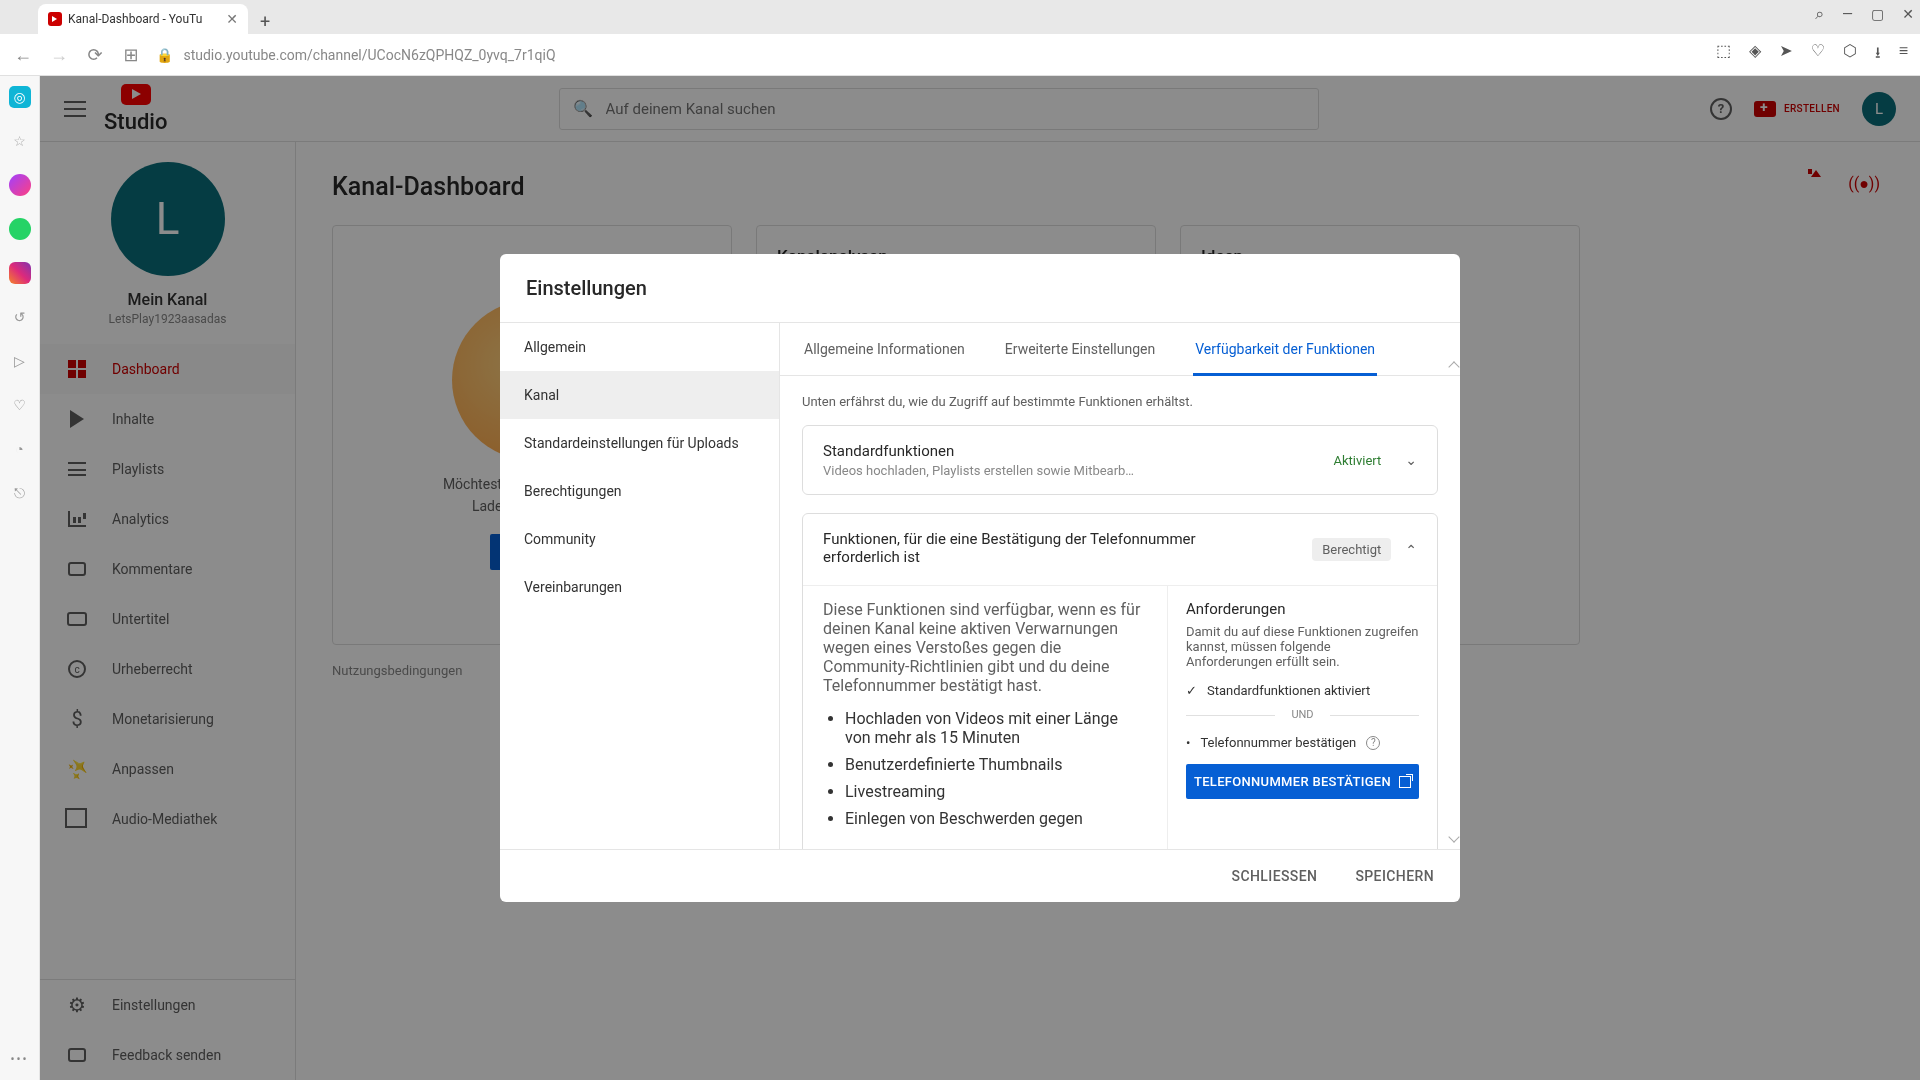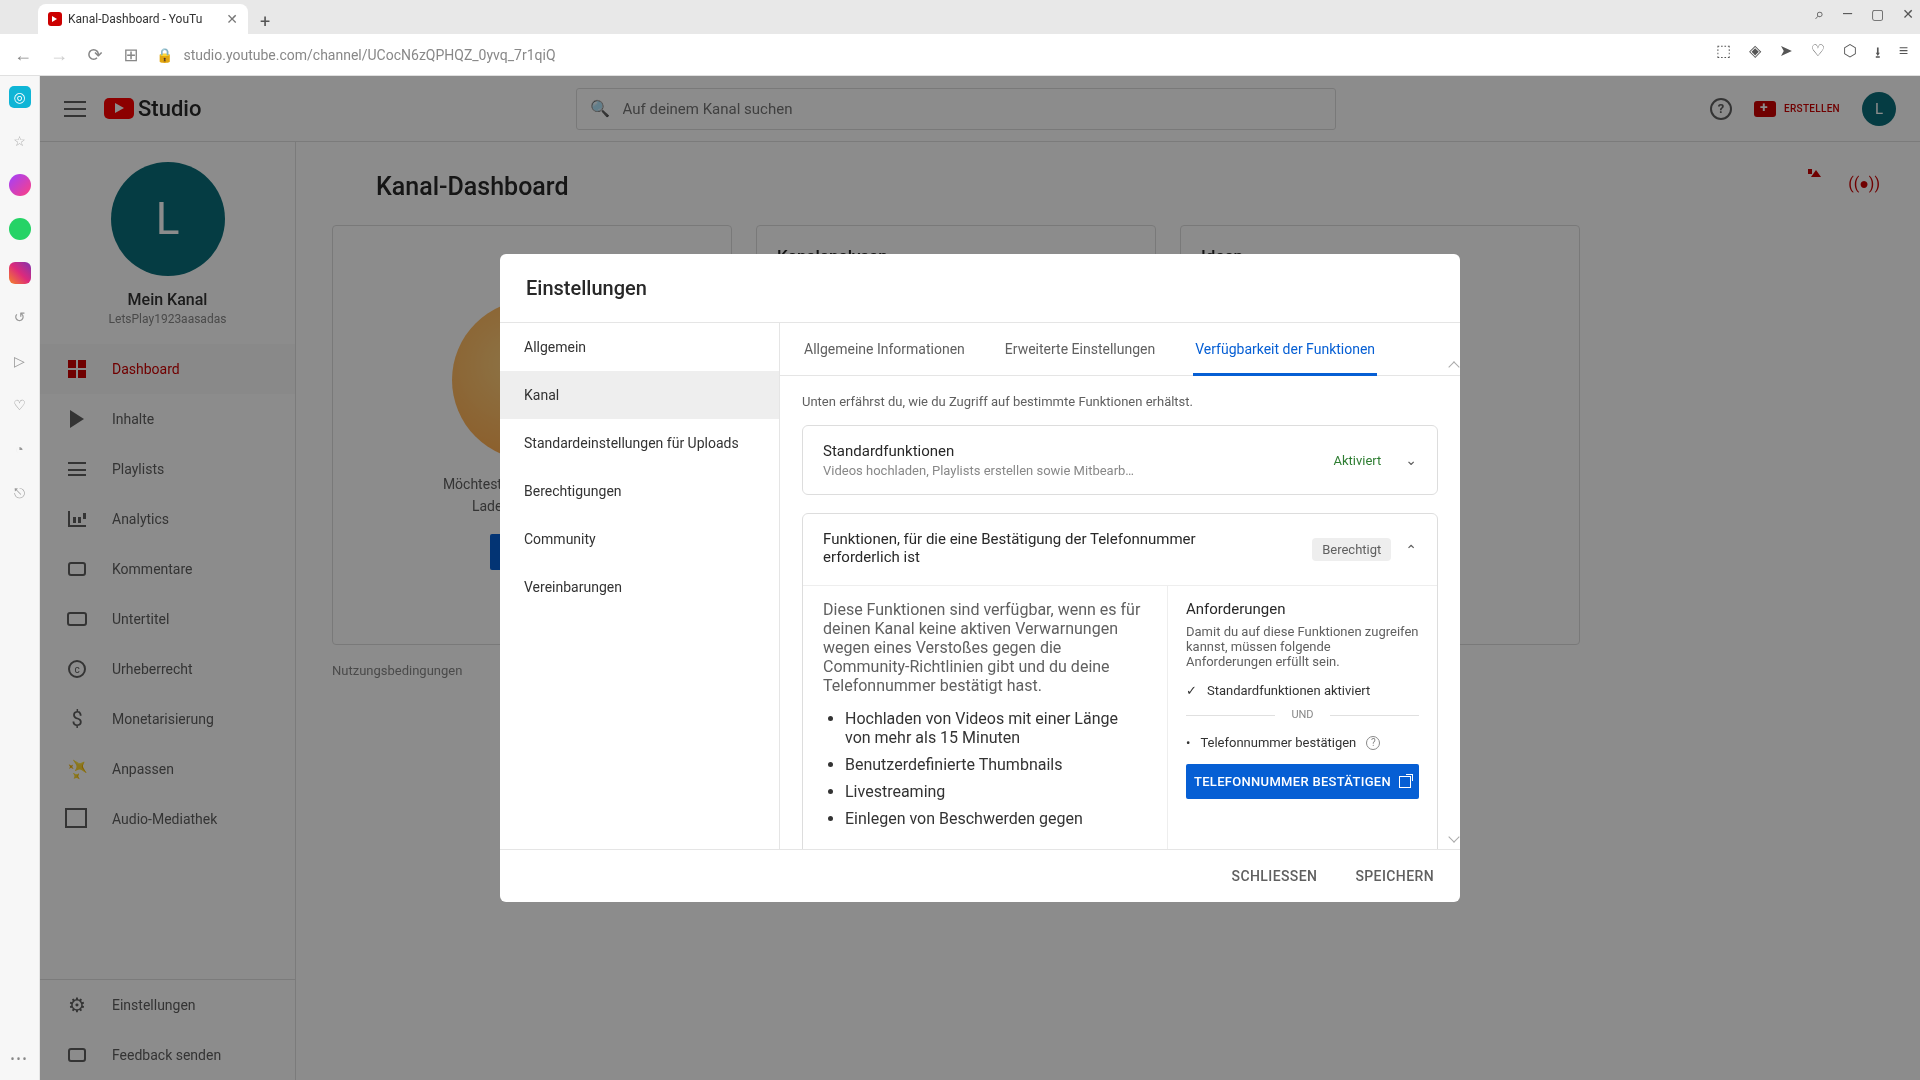--- a/index.html
+++ b/index.html
@@ -31,21 +31,21 @@
 .osb-wa { background: #25d366; border-radius: 50%; }
 .osb-ig { background: linear-gradient(45deg,#f58529,#dd2a7b,#8134af); border-radius: 6px; }
 .osb-gray { color: #999; }
 .osb-more { margin-top: auto; margin-bottom: 14px; color: #888; letter-spacing: 2px; font-size: 12px; }
 
 
 .app { position: absolute; left: 40px; right: 0; top: 76px; bottom: 0; background: #fff; }
 .yt-header { height: 66px; border-bottom: 1px solid #e0e0e0; display: flex; align-items: center; padding: 0 24px; gap: 18px; }
 .hamburger { width: 22px; height: 16px; display: flex; flex-direction: column; justify-content: space-between; }
 .hamburger span { height: 2px; background: #606060; }
-.logo { display: flex; align-items: center; gap: 4px; font-weight: 500; font-size: 22px; color: #282828; }
+.logo { display: flex; align-items: center; gap: 4px; font-weight: 500; font-size: 22px; color: #282828; flex-direction: column; }
 .logo-box { width: 30px; height: 21px; background: #ff0000; border-radius: 5px; position: relative; }
 .logo-box::after { content: ""; position: absolute; left: 11px; top: 5px; border-left: 9px solid #fff; border-top: 5.5px solid transparent; border-bottom: 5.5px solid transparent; }
 .search-wrap { flex: 1; display: flex; justify-content: center; }
 .search { width: 760px; height: 42px; border: 1px solid #ddd; border-radius: 3px; display: flex; align-items: center; padding: 0 14px; gap: 12px; color: #888; background: #fff; }
 .search input { border: none; outline: none; font-size: 15px; flex: 1; color: #333; background: transparent; }
 .hdr-right { display: flex; align-items: center; gap: 22px; }
 .help-ic { width: 22px; height: 22px; border: 2px solid #606060; border-radius: 50%; display: flex; align-items: center; justify-content: center; font-size: 13px; color: #606060; font-weight: bold; }
 .create-btn { display: flex; align-items: center; gap: 8px; color: #cc0000; font-weight: 500; font-size: 10px; letter-spacing: .3px; }
 .create-ic { width: 22px; height: 16px; background: #cc0000; border-radius: 3px; position: relative; }
 .create-ic::after { content: "+"; position: absolute; color: #fff; left: 6px; top: -2px; font-size: 14px; font-weight: bold; }
@@ -56,21 +56,21 @@
 .side-avatar { width: 114px; height: 114px; border-radius: 50%; background: #0a6e7a; color: #fff; display: flex; align-items: center; justify-content: center; font-size: 44px; margin: 0 auto 14px; }
 .ch-name { text-align: center; font-size: 16px; color: #333; font-weight: 500; }
 .ch-sub { text-align: center; font-size: 12px; color: #888; margin-top: 3px; margin-bottom: 18px; }
 .snav { flex: 1; overflow: hidden; }
 .snav-item { height: 50px; display: flex; align-items: center; padding: 0 26px; gap: 24px; font-size: 14px; color: #606060; cursor: pointer; }
 .snav-item.active { color: #cc0000; background: #f9f9f9; }
 .snav-ic { width: 22px; height: 22px; display: flex; align-items: center; justify-content: center; font-size: 18px; }
 .snav-bottom { border-top: 1px solid #e0e0e0; }
 
 .main { flex: 1; padding: 30px 36px; position: relative; }
-.page-title { font-size: 25px; font-weight: 500; color: #282828; margin-left: 44px; }
+.page-title { font-size: 25px; font-weight: 500; color: #282828; }
 .top-actions { position: absolute; right: 40px; top: 32px; display: flex; gap: 40px; color: #cc0000; font-size: 18px; }
 
 .cards-row { display: flex; gap: 24px; margin-top: 24px; }
 .card { width: 400px; height: 420px; border: 1px solid #ddd; border-radius: 4px; padding: 20px; background: #fff; }
 .card-center { display: flex; flex-direction: column; align-items: center; justify-content: center; text-align: center; color: #606060; font-size: 14px; gap: 6px; }
 .illus { width: 160px; height: 160px; border-radius: 50%; background: radial-gradient(circle at 40% 40%, #ffd280, #ff9e3d); margin-bottom: 10px; }
 .vid-btn { margin-top: 14px; background: #065fd4; color: #fff; padding: 10px 18px; font-size: 14px; font-weight: 500; border-radius: 2px; }
 
 .terms { font-size: 13px; color: #888; margin-top: 18px; }
 

